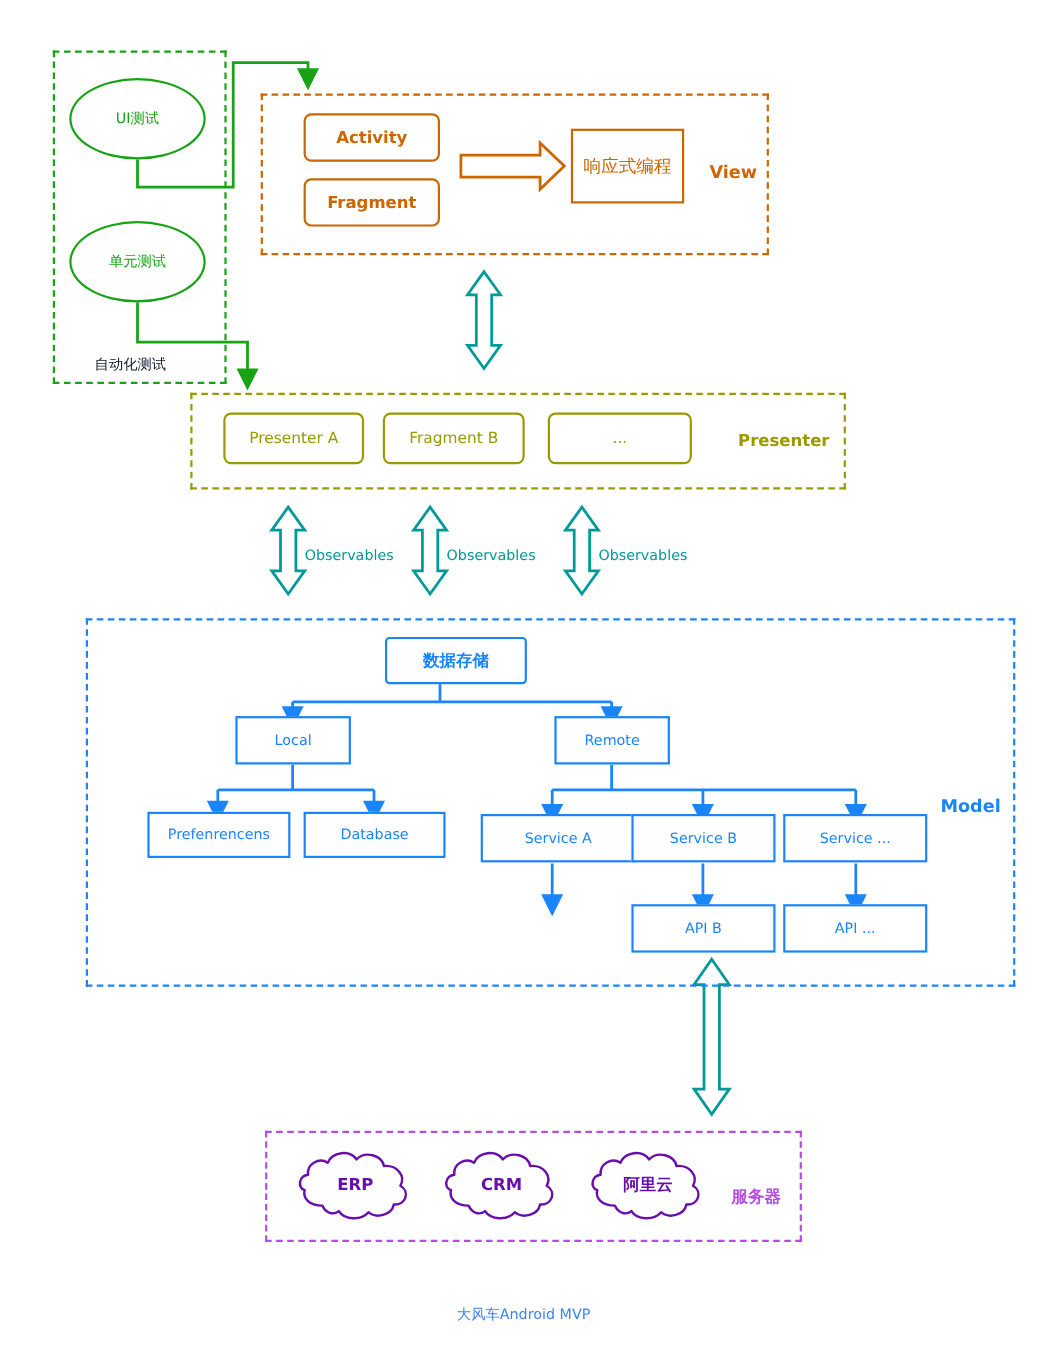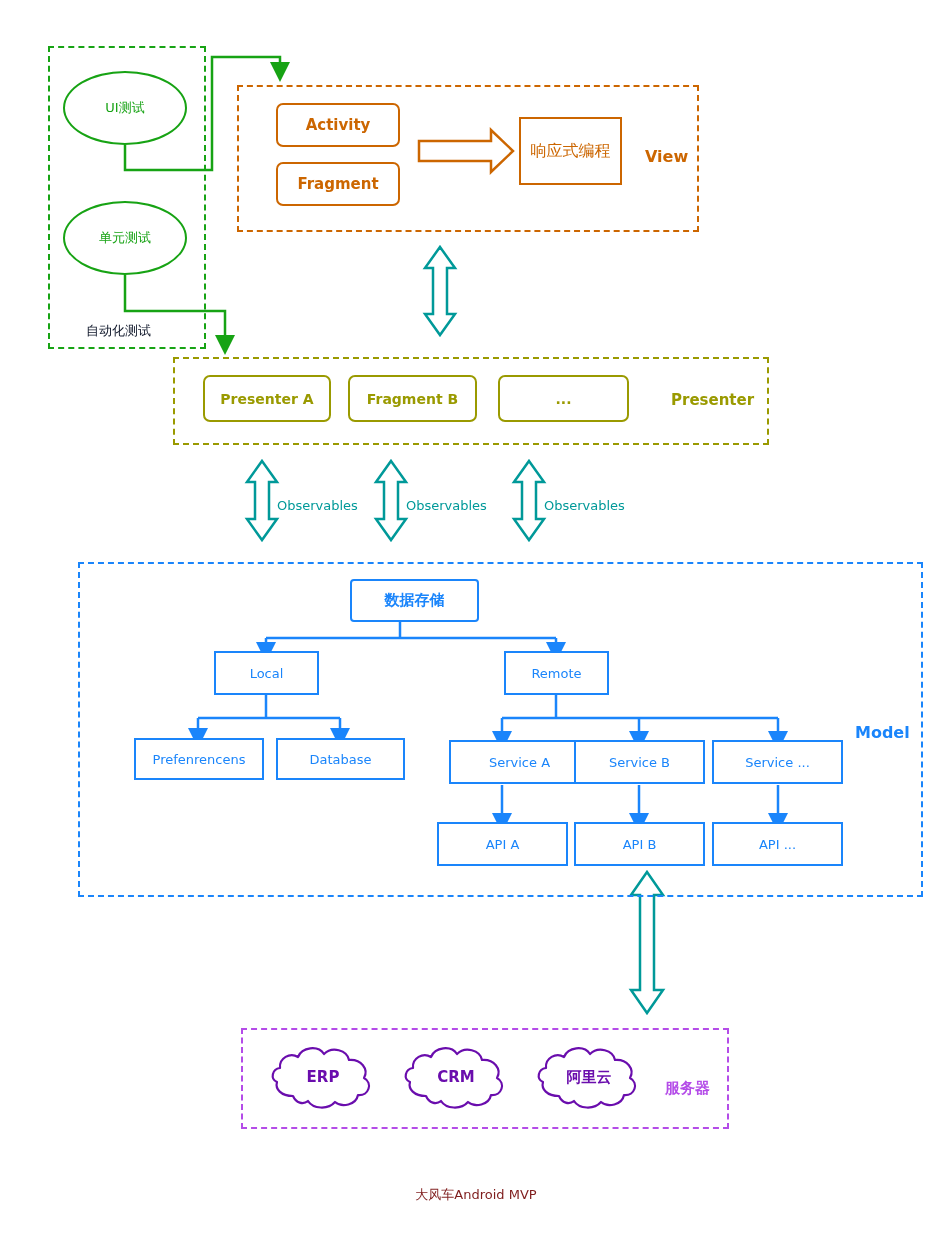--- a/index.html
+++ b/index.html
@@ -95,21 +95,21 @@
     position: absolute;
     left: 173px; top: 357px;
     width: 596px; height: 88px;
     border: 2.5px dashed #9a9a00;
   }
   .presenter-box {
     border: 2.5px solid #9a9a00;
     border-radius: 7px;
     color: #9a9a00;
     font-size: 14px;
-    font-weight: bold;
+    font-weight: normal;
     align-items: center;
   }
   .label-presenter {
     left: 671px; top: 391px;
     color: #9a9a00;
     font-size: 15px;
   }
 
   
   .obs-label {
@@ -172,21 +172,21 @@
     color: #b44ce8;
     font-size: 15px;
   }
 
   
   .caption {
     position: absolute;
     left: 0; top: 1186px;
     width: 952px;
     text-align: center;
-    color: #7f1d1d;
+    color: #3b82f6;
     font-size: 13px;
   }
 </style>
 </head>
 <body>
 
 <div id="canvas">
 
   <svg class="svg-layer" viewBox="0 0 952 1244">
     <defs>
@@ -320,35 +320,32 @@
   </div>
 
   <div class="node model-box" style="left:134px; top:738px; width:130px; height:42px;">
     <span>Prefenrencens</span>
   </div>
 
   <div class="node model-box" style="left:276px; top:738px; width:129px; height:42px;">
     <span>Database</span>
   </div>
 
-  <div class="node model-box" style="left:449px; top:740px; width:141px; height:44px;">
+  <div class="node model-box" style="left:437px; top:740px; width:141px; height:44px;">
     <span>Service A</span>
   </div>
 
   <div class="node model-box" style="left:574px; top:740px; width:131px; height:44px;">
     <span>Service B</span>
   </div>
 
   <div class="node model-box" style="left:712px; top:740px; width:131px; height:44px;">
     <span>Service ...</span>
   </div>
 
-  <div class="node model-box" style="left:437px; top:822px; width:131px; height:44px;">
-    <span>API A</span>
-  </div>
 
   <div class="node model-box" style="left:574px; top:822px; width:131px; height:44px;">
     <span>API B</span>
   </div>
 
   <div class="node model-box" style="left:712px; top:822px; width:131px; height:44px;">
     <span>API ...</span>
   </div>
 
   <div class="group-label label-model">Model</div>

